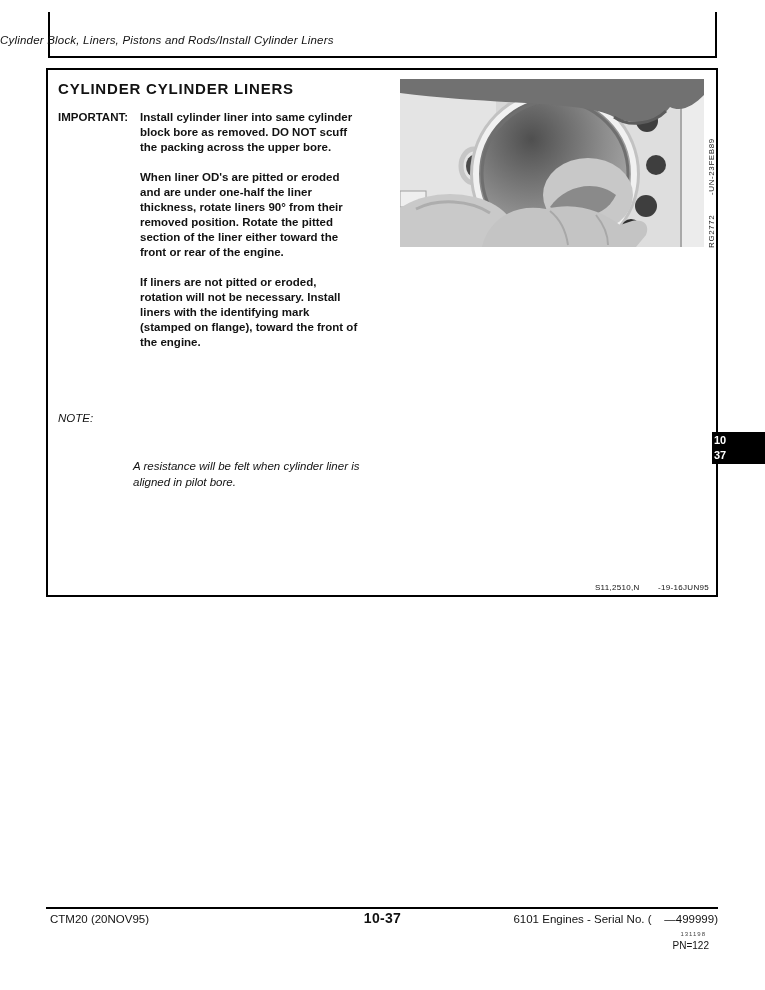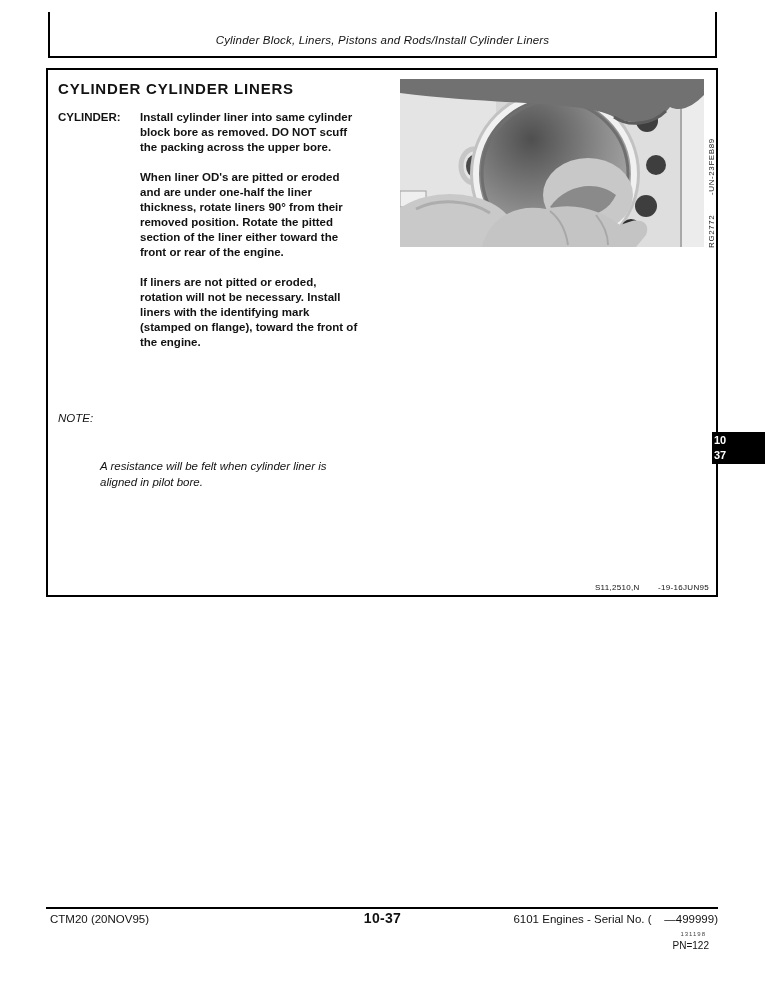--- a/index.html
+++ b/index.html
@@ -7,40 +7,40 @@
   .page {
     position:relative; width:765px; height:990px; background:#ffffff;
     font-family:"Liberation Sans", sans-serif; color:#121212; overflow:hidden;
   }
   
   .hdr-tick { position:absolute; top:12px; width:2px; height:45px; background:#000; }
   .hdr-tick.left  { left:48px; }
   .hdr-tick.right { left:715px; }
   .hdr-rule { position:absolute; left:48px; top:56px; width:669px; height:2px; background:#000; }
   .hdr-text {
-    position:absolute; left:0; top:34px; width:765px; text-align:center;
+    position:absolute; left:0; top:34px; width:765px; 
     font-style:italic; font-size:11.5px; letter-spacing:0.2px;
   }
   
   .content-box {
     position:absolute; left:46px; top:68px; width:668px; height:525px;
     border:2px solid #000; background:#fff;
   }
   .section-title {
     position:absolute; left:10px; top:10px;
     font-size:15px; font-weight:bold; letter-spacing:0.8px;
   }
   .important-row { position:absolute; left:10px; top:40px; width:350px; display:flex; }
   .important-label { flex:0 0 82px; font-weight:bold; font-size:11.5px; line-height:15px; }
   .pre { white-space:pre-line; }
   .important-text { font-weight:bold; font-size:11.5px; line-height:15px; }
   .step { position:absolute; left:10px; width:350px; font-size:11.5px; line-height:15.5px; }
   .step.one { top:294px; }
   .step.two { top:386px; }
-  .note-row { position:absolute; left:10px; top:341px; width:350px; display:flex; font-style:italic; }
+  .note-row { position:absolute; left:10px; top:341px; width:350px; display:flex; font-style:italic;gap:33px; }
   .note-label { flex:0 0 42px; font-size:11.5px; line-height:15.5px; }
   .note-text { font-size:11.5px; line-height:15.5px;margin-top:48px; }
   
   .photo { position:absolute; left:352px; top:9px; width:304px; height:168px; }
   .photo svg { display:block; width:304px; height:168px; }
   .vid {
     position:absolute; left:657px; width:13px; font-size:8px; color:#222;
     writing-mode:vertical-rl; transform:rotate(180deg); letter-spacing:0.6px;
     text-align:center; line-height:13px;
   }
@@ -73,21 +73,21 @@
   <div class="hdr-tick left"></div>
   <div class="hdr-tick right"></div>
   <div class="hdr-text">Cylinder Block, Liners, Pistons and Rods/Install Cylinder Liners</div>
   <div class="hdr-rule"></div>
 
   <div class="content-box">
 
     <div class="section-title">CYLINDER CYLINDER LINERS</div>
 
     <div class="important-row">
-      <div class="important-label">CYLINDER:</div>
+      <div class="important-label">IMPORTANT:</div>
       <div class="important-text pre">Install cylinder liner into same cylinder
 block bore as removed. DO NOT scuff
 the packing across the upper bore.
 
 When liner OD's are pitted or eroded
 and are under one-half the liner
 thickness, rotate liners 90° from their
 removed position. Rotate the pitted
 section of the liner either toward the
 front or rear of the engine.

